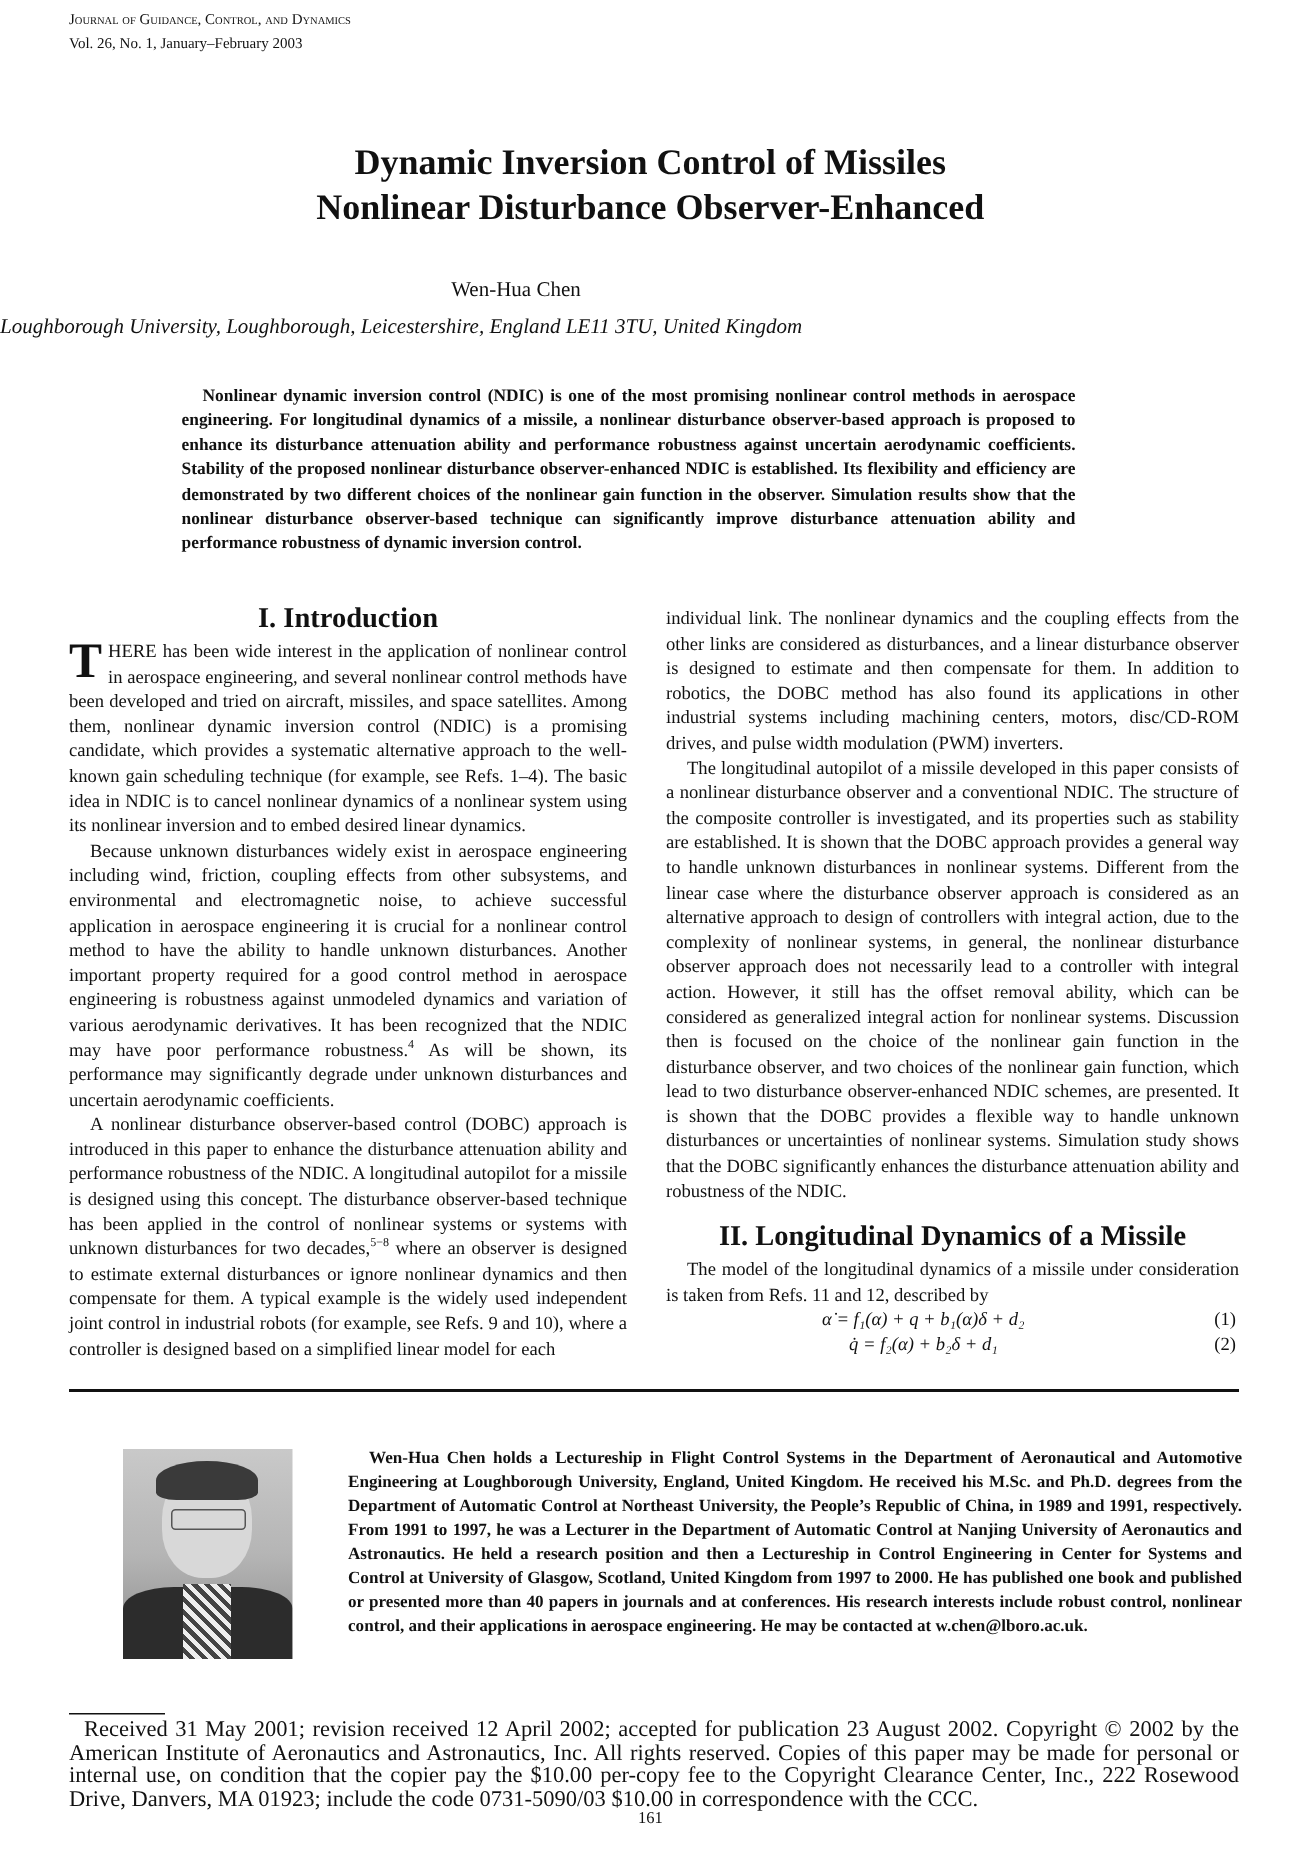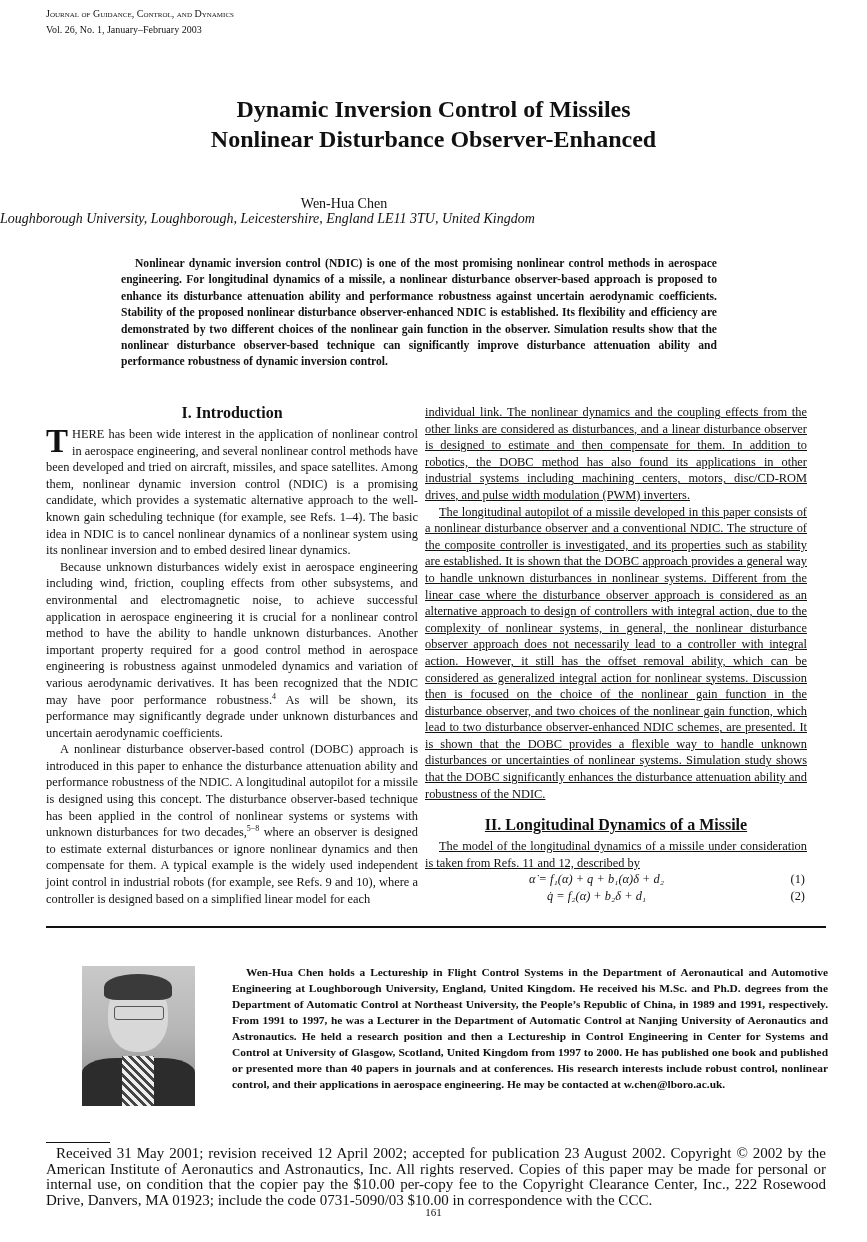--- a/index.html
+++ b/index.html
@@ -3,30 +3,30 @@
 <meta charset="utf-8">
 <style>
   html, body { margin: 0; padding: 0; background: #ffffff; }
   body { width: 867px; height: 1242px; position: relative; overflow: hidden;
          font-family: "Liberation Serif", "DejaVu Serif", serif; color: #111; }
   .abs { position: absolute; }
   .journal { left: 46px; top: 6px; font-size: 10px; line-height: 16px; }
   .journal .sc { font-variant: small-caps; }
   .title { left: 0; width: 867px; top: 94px; text-align: center; font-weight: bold;
            font-size: 24px; line-height: 30px; }
-  .author { left: 0; width: 688px; top: 195px; text-align: center; font-size: 14px; line-height: 18px; }
+  .author { left: 0; width: 688px; top: 185px; text-align: center; font-size: 14px; line-height: 18px; }
   .affil { left: 0; width: 867px; top: 208px; text-align: left; font-size: 14px; font-style: italic; line-height: 18px; }
   .abstract { left: 121px; width: 596px; top: 256px; font-weight: bold; font-size: 11.6px;
               line-height: 16.4px; text-align: justify; text-indent: 14px; }
   .col { font-size: 12.4px; line-height: 16.6px; text-align: justify; }
   .col p { margin: 0; text-indent: 14px; }
   .col p.noindent { text-indent: 0; }
   .left-col { left: 46px; width: 372px; top: 404px; }
-  .right-col { left: 425px; width: 382px; top: 404px; text-decoration: underline; }
-  .sec-head { text-align: center; font-weight: bold; font-size: 16px; line-height: 18px; margin: 0 0 4px 0; }
+  .right-col { left: 444px; width: 382px; top: 404px; }
+  .sec-head { text-align: center; font-weight: bold; font-size: 19px; line-height: 18px; margin: 0 0 4px 0; }
   .dropcap { float: left; font-size: 33px; line-height: 26px; font-weight: bold; margin: 2px 4px 0 0; }
   sup { font-size: 8px; line-height: 0; }
   .eq { position: relative; height: 17px; font-style: italic; }
   .eq .body { position: absolute; }
   .eq .num { position: absolute; right: 2px; font-style: normal; }
   .rule-thick { left: 46px; width: 780px; top: 926px; height: 2px; background: #111; }
   .photo { left: 82px; top: 966px; width: 113px; height: 140px;
            background: linear-gradient(180deg, #c9c9c9 0%, #b5b5b5 50%, #8a8a8a 100%); overflow: hidden; }
   .photo .face { position: absolute; left: 26px; top: 14px; width: 60px; height: 72px; border-radius: 45%;
                  background: #d8d8d8; }

